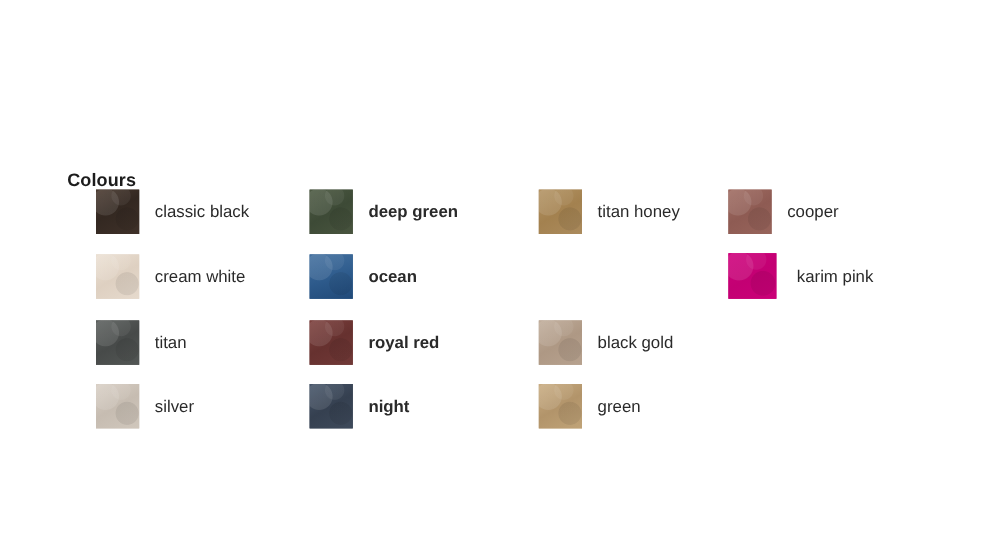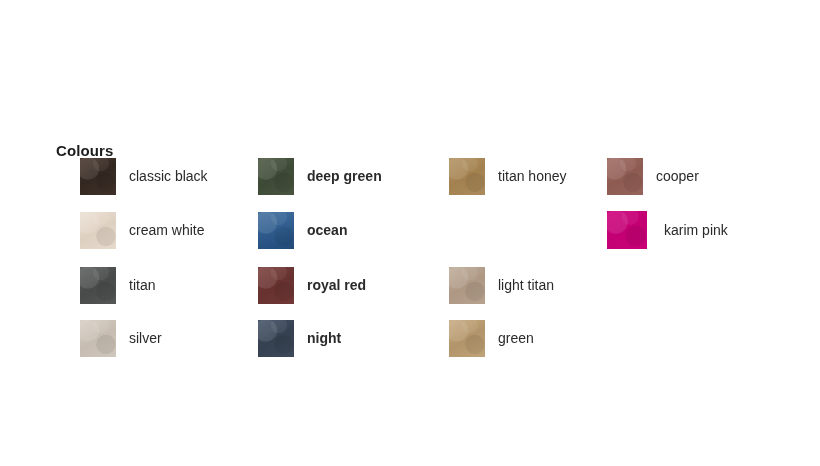--- a/index.html
+++ b/index.html
@@ -137,21 +137,21 @@
       <div class="swatch-item col-0 row-2 gap-md">
         <div class="swatch-chip" style="background-color: rgb(78, 81, 80); background-image: linear-gradient(150deg, rgb(92, 96, 94) 0%, rgb(71, 74, 73) 50%, rgb(83, 87, 85) 100%);"></div>
         <span class="swatch-label">titan</span>
       </div>
       <div class="swatch-item col-1 row-2 gap-md">
         <div class="swatch-chip" style="background-color: rgb(110, 55, 54); background-image: linear-gradient(150deg, rgb(124, 64, 61) 0%, rgb(102, 49, 47) 50%, rgb(113, 57, 55) 100%);"></div>
         <span class="swatch-label">royal red</span>
       </div>
       <div class="swatch-item col-2 row-2 gap-md">
         <div class="swatch-chip" style="background-color: rgb(181, 160, 141); background-image: linear-gradient(150deg, rgb(192, 173, 155) 0%, rgb(174, 152, 132) 50%, rgb(183, 162, 143) 100%);"></div>
-        <span class="swatch-label">light titan</span>
+        <span class="swatch-label">black gold</span>
       </div>
       <div class="swatch-item col-0 row-3 gap-md">
         <div class="swatch-chip" style="background-color: rgb(205, 195, 184); background-image: linear-gradient(150deg, rgb(217, 208, 198) 0%, rgb(198, 188, 177) 50%, rgb(208, 199, 188) 100%);"></div>
         <span class="swatch-label">silver</span>
       </div>
       <div class="swatch-item col-1 row-3 gap-md">
         <div class="swatch-chip" style="background-color: rgb(59, 71, 87); background-image: linear-gradient(150deg, rgb(71, 86, 106) 0%, rgb(53, 64, 80) 50%, rgb(62, 74, 91) 100%);"></div>
         <span class="swatch-label">night</span>
       </div>
       <div class="swatch-item col-2 row-3 gap-md">

